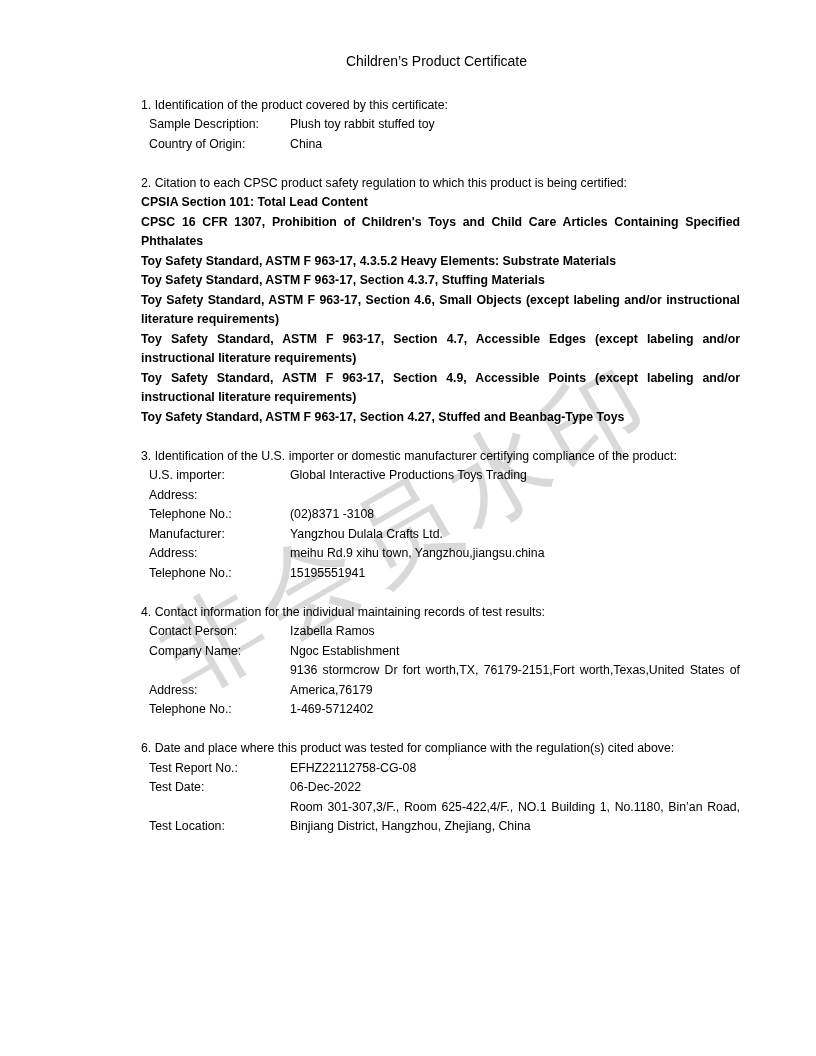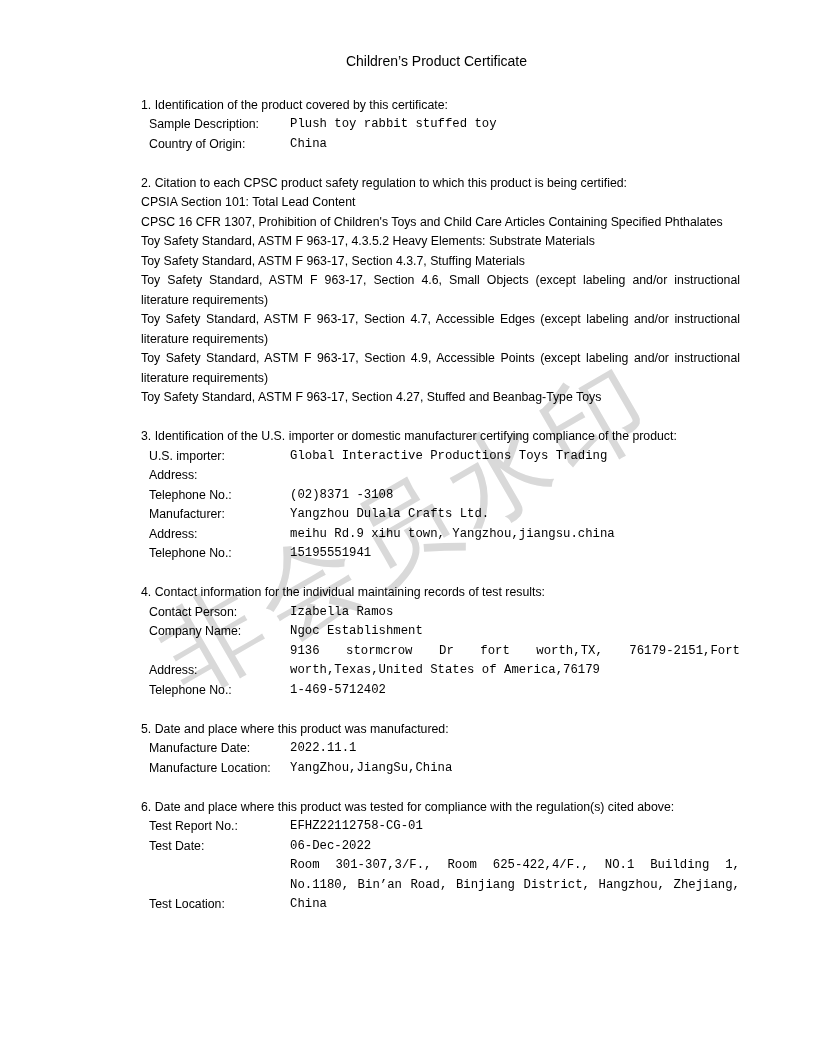--- a/index.html
+++ b/index.html
@@ -40,22 +40,22 @@
     line-height: 19.5px;
   }
   .section { margin-top: 19.5px; margin-left: 8px; }
   .section.first { margin-top: 24px; }
   .row { display: flex; align-items: flex-end; }
   .row .label {
     flex: 0 0 149px;
     padding-left: 8px;
     box-sizing: border-box;
   }
-  .row .value { flex: 1; text-align: justify; font-family: Liberation Mono, monospace; }
-  .citation { text-align: justify; }
+  .row .value { flex: 1; text-align: justify; }
+  .citation { text-align: justify; font-weight: bold; }
 </style>
 </head>
 <body>
 
 <div class="page">
 
   <div class="watermark">非会员水印</div>
 
   <div class="content">
 
@@ -125,37 +125,26 @@
       <div class="row">
         <div class="label">Address:</div>
         <div class="value">9136 stormcrow Dr fort worth,TX, 76179-2151,Fort worth,Texas,United States of America,76179</div>
       </div>
       <div class="row">
         <div class="label">Telephone No.:</div>
         <div class="value">1-469-5712402</div>
       </div>
     </div>
 
-    <div class="section">
-      <div class="heading">5. Date and place where this product was manufactured:</div>
-      <div class="row">
-        <div class="label">Manufacture Date:</div>
-        <div class="value">2022.11.1</div>
-      </div>
-      <div class="row">
-        <div class="label">Manufacture Location:</div>
-        <div class="value">YangZhou,JiangSu,China</div>
-      </div>
-    </div>
 
     <div class="section">
       <div class="heading">6. Date and place where this product was tested for compliance with the regulation(s) cited above:</div>
       <div class="row">
         <div class="label">Test Report No.:</div>
-        <div class="value">EFHZ22112758-CG-01</div>
+        <div class="value">EFHZ22112758-CG-08</div>
       </div>
       <div class="row">
         <div class="label">Test Date:</div>
         <div class="value">06-Dec-2022</div>
       </div>
       <div class="row">
         <div class="label">Test Location:</div>
         <div class="value">Room 301-307,3/F., Room 625-422,4/F., NO.1 Building 1, No.1180, Bin’an Road, Binjiang District, Hangzhou, Zhejiang, China</div>
       </div>
     </div>

